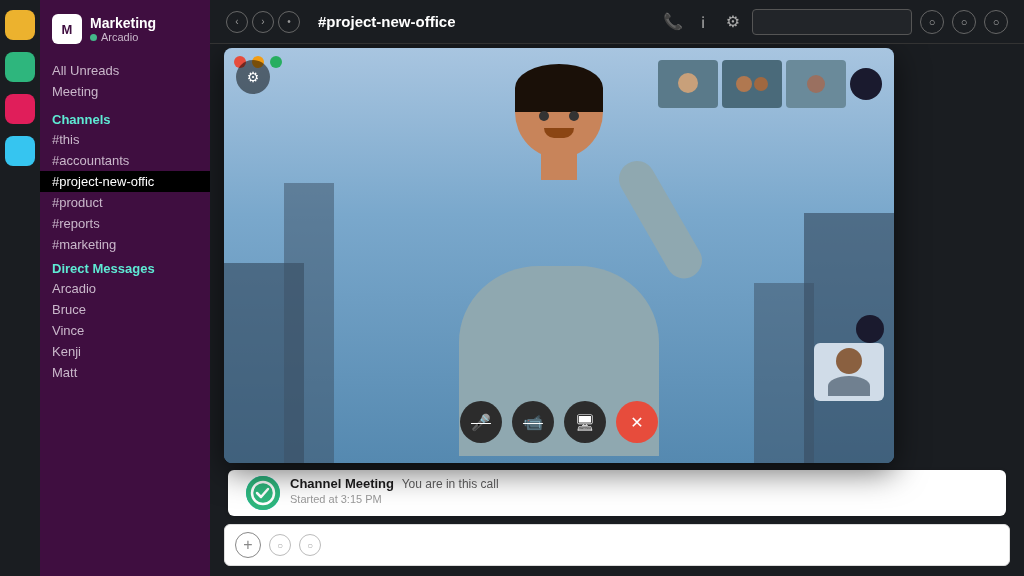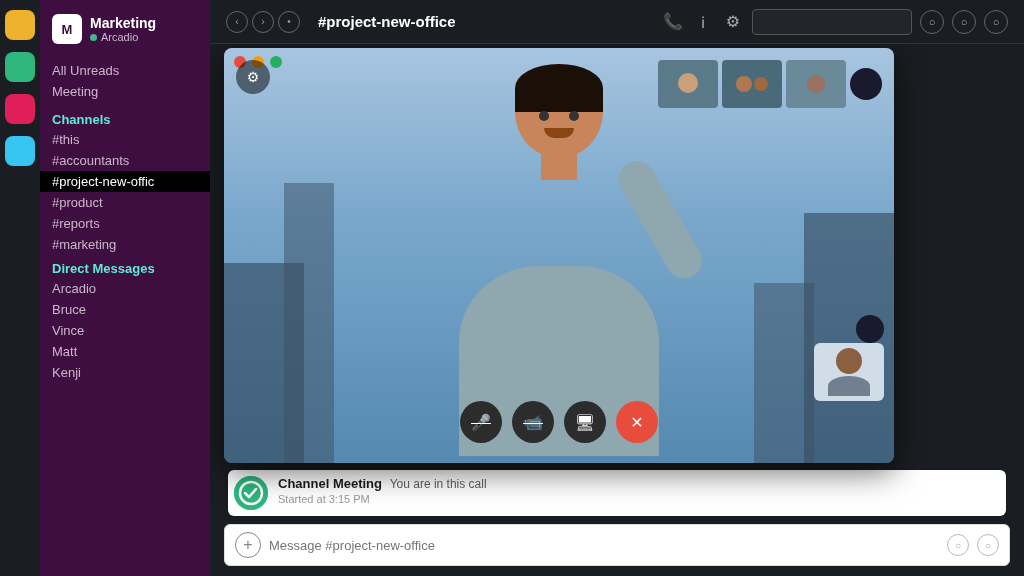--- a/index.html
+++ b/index.html
@@ -359,21 +359,21 @@
       bottom: 60px;
       left: 14px;
       right: 14px;
       padding: 0 4px;
     }
 
     .message-item {
       display: flex;
       align-items: flex-start;
       gap: 10px;
-      padding: 6px 6px;
+      padding: 6px 18px;
       background: #fff;
       border-radius: 6px;
       box-shadow: 0 1px 4px rgba(0,0,0,0.15);
       margin-top: 4px;
     }
 
     .message-avatar {
       width: 34px;
       height: 34px;
       border-radius: 50%;
@@ -522,22 +522,22 @@
     <div class="sidebar-item">#product</div>
     <div class="sidebar-item">#reports</div>
     <div class="sidebar-item">#marketing</div>
   </div>
 
   <div class="sidebar-section-label">Direct Messages</div>
   <div>
     <div class="sidebar-item">Arcadio</div>
     <div class="sidebar-item">Bruce</div>
     <div class="sidebar-item">Vince</div>
+    <div class="sidebar-item">Kenji</div>
     <div class="sidebar-item">Matt</div>
-    <div class="sidebar-item">Kenji</div>
   </div>
 </div>
 
 <div class="main-area">
 
   <div class="topbar">
     <div class="topbar-nav">
       <div class="topbar-nav-btn">‹</div>
       <div class="topbar-nav-btn">›</div>
       <div class="topbar-nav-btn">•</div>
@@ -648,21 +648,20 @@
             <span>Channel Meeting</span>
             <span style="font-weight:400;color:#616061;margin-left:4px;font-size:12px;">You are in this call</span>
           </div>
           <div class="message-time">Started at 3:15 PM</div>
         </div>
       </div>
     </div>
 
     <div class="input-bar">
       <div class="input-plus">+</div>
-      <input class="input-field" type="text" placeholder="Message #project-new-office" style="">
       <div class="input-right-icons">
         <div class="input-circle-icon">○</div>
         <div class="input-circle-icon">○</div>
       </div>
     </div>
 
   </div>
 </div>
 
 </body></html>

